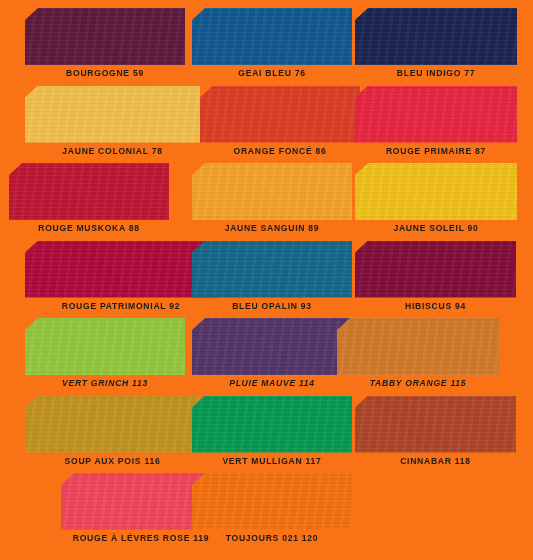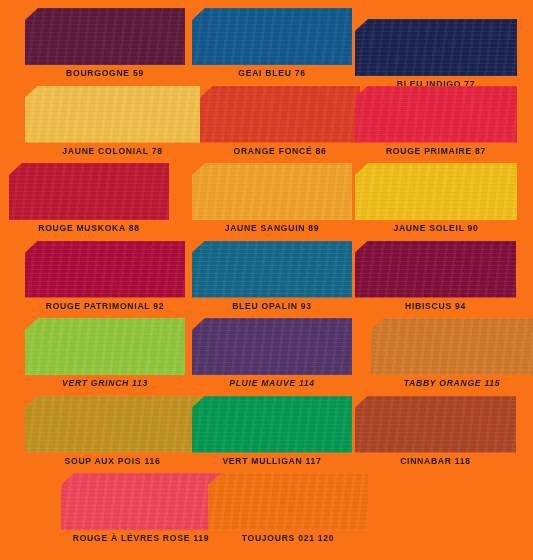--- a/index.html
+++ b/index.html
@@ -87,21 +87,21 @@
           <div class="grain"></div>
         </div>
         <div class="swatch-label">BOURGOGNE  59</div>
       </div>
       <div class="swatch-cell" style="left: 192px; width: 160px;">
         <div class="swatch-chip" title="GEAI BLEU  76" style="background-color: rgb(17, 89, 143);">
           <div class="grain"></div>
         </div>
         <div class="swatch-label">GEAI BLEU  76</div>
       </div>
-      <div class="swatch-cell" style="left: 355px; width: 162px; margin-top: 11px;">
+      <div class="swatch-cell" style="left: 355px; width: 162px;">
         <div class="swatch-chip" title="BLEU INDIGO  77" style="background-color: rgb(27, 36, 81);">
           <div class="grain"></div>
         </div>
         <div class="swatch-label">BLEU INDIGO  77</div>
       </div>
     </div>
     <div class="swatch-row" style="top: 85.5px;">
       <div class="swatch-cell" style="left: 25px; width: 160px; padding-left: 15px;">
         <div class="swatch-chip" title="JAUNE COLONIAL  78" style="background-color: rgb(242, 192, 75);">
           <div class="grain"></div>
@@ -135,21 +135,21 @@
         <div class="swatch-label">JAUNE SANGUIN  89</div>
       </div>
       <div class="swatch-cell" style="left: 355px; width: 162px;">
         <div class="swatch-chip" title="JAUNE SOLEIL  90" style="background-color: rgb(241, 192, 24);">
           <div class="grain"></div>
         </div>
         <div class="swatch-label">JAUNE SOLEIL  90</div>
       </div>
     </div>
     <div class="swatch-row" style="top: 240.5px;">
-      <div class="swatch-cell" style="left: 25px; width: 160px;">
+      <div class="swatch-cell" style="left: 25px; width: 160px; padding-left: 32px;">
         <div class="swatch-chip" title="ROUGE PATRIMONIAL  92" style="background-color: rgb(174, 10, 58);">
           <div class="grain"></div>
         </div>
         <div class="swatch-label">ROUGE PATRIMONIAL  92</div>
       </div>
       <div class="swatch-cell" style="left: 192px; width: 160px;">
         <div class="swatch-chip" title="BLEU OPALIN  93" style="background-color: rgb(20, 103, 138);">
           <div class="grain"></div>
         </div>
         <div class="swatch-label">BLEU OPALIN  93</div>
@@ -167,21 +167,21 @@
           <div class="grain"></div>
         </div>
         <div class="swatch-label">VERT GRINCH  113</div>
       </div>
       <div class="swatch-cell" style="left: 192px; width: 160px;">
         <div class="swatch-chip" title="PLUIE MAUVE  114" style="background-color: rgb(84, 52, 107);">
           <div class="grain"></div>
         </div>
         <div class="swatch-label">PLUIE MAUVE  114</div>
       </div>
-      <div class="swatch-cell" style="left: 371px; width: 162px;">
+      <div class="swatch-cell" style="left: 337px; width: 162px;">
         <div class="swatch-chip" title="TABBY ORANGE  115" style="background-color: rgb(210, 121, 42);">
           <div class="grain"></div>
         </div>
         <div class="swatch-label">TABBY ORANGE  115</div>
       </div>
     </div>
     <div class="swatch-row" style="top: 395.5px;">
       <div class="swatch-cell" style="left: 25px; width: 160px; padding-left: 15px;">
         <div class="swatch-chip" title="SOUP AUX POIS  116" style="background-color: rgb(193, 146, 32);">
           <div class="grain"></div>
@@ -201,20 +201,20 @@
         <div class="swatch-label">CINNABAR  118</div>
       </div>
     </div>
     <div class="swatch-row" style="top: 473px;">
       <div class="swatch-cell" style="left: 25px; width: 160px; margin-left: 36px;">
         <div class="swatch-chip" title="ROUGE À LÉVRES ROSE  119" style="background-color: rgb(240, 69, 90);">
           <div class="grain"></div>
         </div>
         <div class="swatch-label">ROUGE À LÉVRES ROSE  119</div>
       </div>
-      <div class="swatch-cell" style="left: 208px; width: 160px;">
+      <div class="swatch-cell" style="left: 192px; width: 160px;">
         <div class="swatch-chip" title="TOUJOURS 021  120" style="background-color: rgb(244, 112, 15);">
           <div class="grain"></div>
         </div>
         <div class="swatch-label">TOUJOURS 021  120</div>
       </div>
     </div>
   </div>
 
 </body></html>

